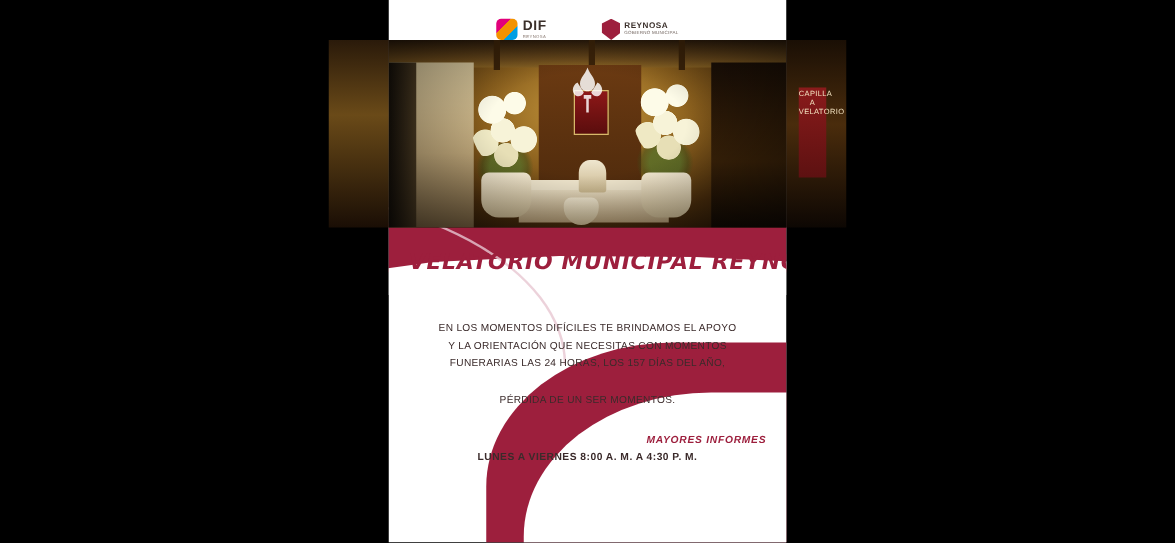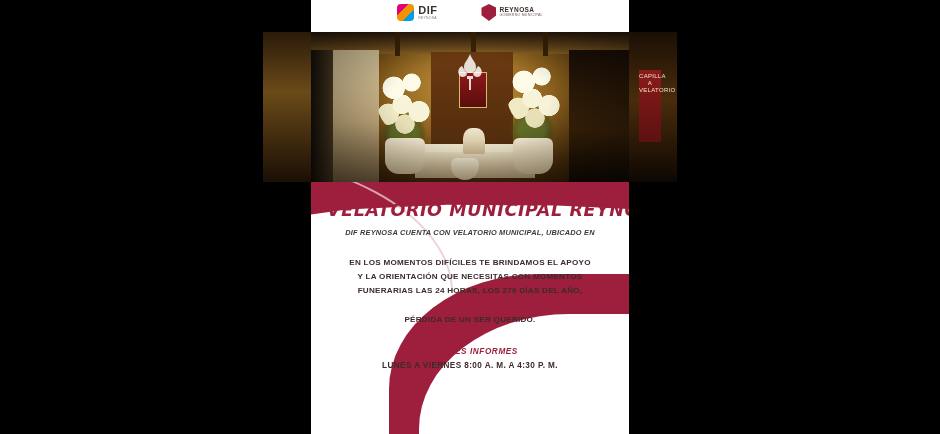--- a/index.html
+++ b/index.html
@@ -83,21 +83,21 @@
   }
 
   
   .logo-bar {
     position: absolute;
     left: 0;
     top: 4px;
     width: 318px;
     height: 28px;
     display: flex;
-    align-items: flex-start;
+    align-items: flex-end;
     justify-content: center;
     gap: 44px;
     z-index: 6;
   }
   .logo {
     display: flex;
     align-items: center;
     gap: 4px;
   }
   .logo-mark {
@@ -339,33 +339,34 @@
     font-size: 7.4px;
     font-style: italic;
     font-weight: bold;
     color: #3a3a3a;
     line-height: 1.5;
     letter-spacing: .2px;
     margin: 0 0 18px 0;
   }
   .body {
     font-size: 8.1px;
-    font-weight: bold;
+    font-weight: normal;
     color: #3b2b2b;
     line-height: 1.75;
     letter-spacing: .25px;
     margin: 0 0 20px 0;
   }
   .info-head {
     font-size: 8.2px;
     font-weight: bold;
     font-style: italic;
     color: #9d1f3d;
     letter-spacing: .6px;
     margin: 0 0 5px 0;
+    text-align: right;
   }
   .phone {
     font-size: 8.2px;
     font-weight: bold;
     color: #3b2b2b;
     letter-spacing: .5px;
     margin: 0 0 6px 0;
   }
   .hours {
     font-size: 8.2px;
@@ -438,27 +439,27 @@
 
     <div class="wave-top"></div>
     <div class="wave-top-white"></div>
     <div class="arc-left"></div>
     <div class="wave-bottom"></div>
     <div class="wave-bottom-2"></div>
 
     <div class="content">
       <h1 class="title">VELATORIO MUNICIPAL REYNOSA</h1>
       <p class="subtitle">
-        <span>DIF REYNOSA CUENTA CON VELATORIO MUNICIPAL, UBICADO EN</span><br>
+        <br>
       </p>
       <p class="body">
         <span>EN LOS MOMENTOS DIFÍCILES TE BRINDAMOS EL APOYO</span><br>
         <span>Y LA ORIENTACIÓN QUE NECESITAS CON MOMENTOS</span><br>
-        <span>FUNERARIAS LAS 24 HORAS, LOS 279 DÍAS DEL AÑO,</span><br>
+        <span>FUNERARIAS LAS 24 HORAS, LOS 157 DÍAS DEL AÑO,</span><br>
         <br>
-        <span>PÉRDIDA DE UN SER QUERIDO.</span>
+        <span>PÉRDIDA DE UN SER MOMENTOS.</span>
       </p>
       <p class="info-head">MAYORES INFORMES</p>
       <p class="hours">LUNES A VIERNES 8:00 A. M. A 4:30 P. M.</p>
     </div>
 
   </div>
 </div>
 
 </body></html>

